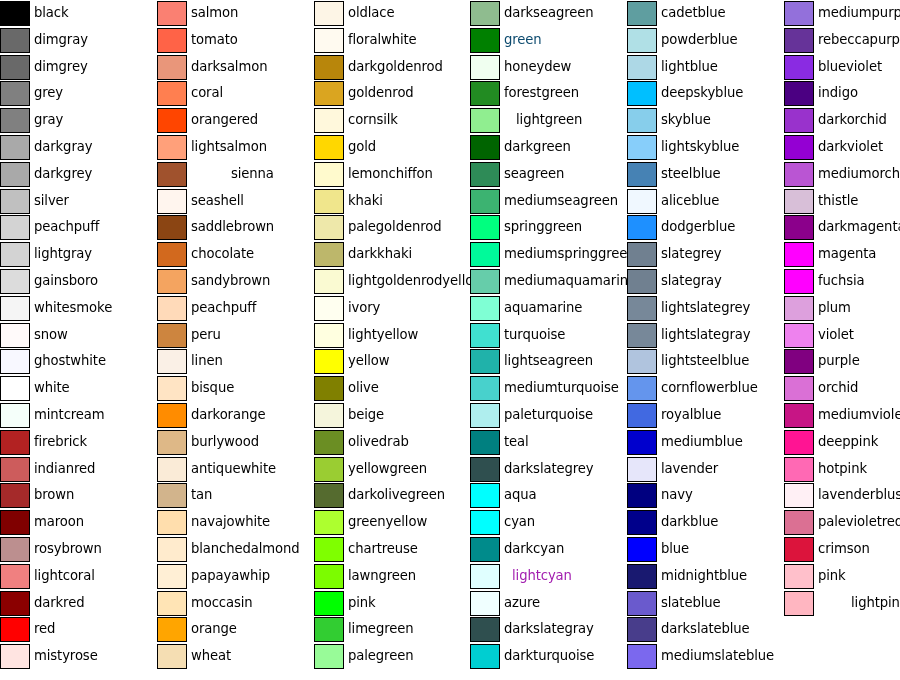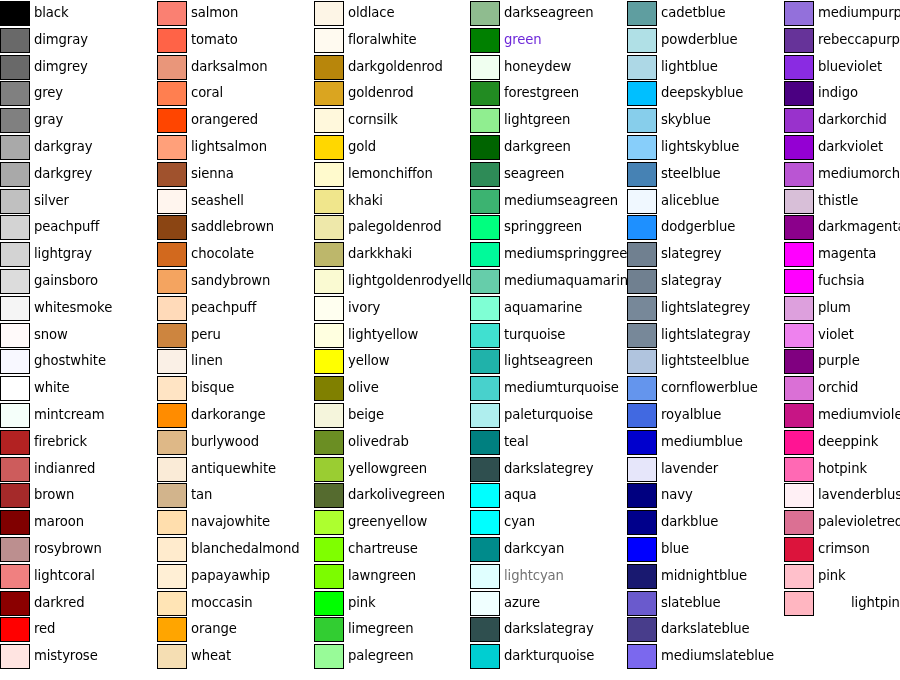--- a/index.html
+++ b/index.html
@@ -177,21 +177,21 @@
       <div class="color-row" style="top: 107.2px;">
         <div class="swatch" title="#ff4500" style="background: rgb(255, 69, 0); border-color: rgb(0, 0, 0);"></div>
         <span class="swatch-label" style="color: rgb(0, 0, 0);">orangered</span>
       </div>
       <div class="color-row" style="top: 134px;">
         <div class="swatch" title="#ffa07a" style="background: rgb(255, 160, 122); border-color: rgb(0, 0, 0);"></div>
         <span class="swatch-label" style="color: rgb(0, 0, 0);">lightsalmon</span>
       </div>
       <div class="color-row" style="top: 160.8px;">
         <div class="swatch" title="#a0522d" style="background: rgb(160, 82, 45); border-color: rgb(0, 0, 0);"></div>
-        <span class="swatch-label" style="color: rgb(0, 0, 0);">sienna</span>
+        <span class="swatch-label" style="color: rgb(0, 0, 0); margin-left: 40px;">sienna</span>
       </div>
       <div class="color-row" style="top: 187.6px;">
         <div class="swatch" title="#fff5ee" style="background: rgb(255, 245, 238); border-color: rgb(0, 0, 0);"></div>
         <span class="swatch-label" style="color: rgb(0, 0, 0);">seashell</span>
       </div>
       <div class="color-row" style="top: 214.4px;">
         <div class="swatch" title="#8b4513" style="background: rgb(139, 69, 19); border-color: rgb(0, 0, 0);"></div>
         <span class="swatch-label" style="color: rgb(0, 0, 0);">saddlebrown</span>
       </div>
       <div class="color-row" style="top: 241.2px;">
@@ -361,33 +361,33 @@
         <span class="swatch-label" style="color: rgb(0, 0, 0);">palegreen</span>
       </div>
     </div>
     <div class="color-column" style="left: 470px;">
       <div class="color-row" style="top: 0px;">
         <div class="swatch" title="#8fbc8f" style="background: rgb(143, 188, 143); border-color: rgb(0, 0, 0);"></div>
         <span class="swatch-label" style="color: rgb(0, 0, 0);">darkseagreen</span>
       </div>
       <div class="color-row" style="top: 26.8px;">
         <div class="swatch" title="#008000" style="background: rgb(0, 128, 0); border-color: rgb(0, 0, 0);"></div>
-        <span class="swatch-label" style="color: #6d28d9;">green</span>
+        <span class="swatch-label" style="color: #0c4a6e;">green</span>
       </div>
       <div class="color-row" style="top: 53.6px;">
         <div class="swatch" title="#f0fff0" style="background: rgb(240, 255, 240); border-color: rgb(0, 0, 0);"></div>
         <span class="swatch-label" style="color: rgb(0, 0, 0);">honeydew</span>
       </div>
       <div class="color-row" style="top: 80.4px;">
         <div class="swatch" title="#228b22" style="background: rgb(34, 139, 34); border-color: rgb(0, 0, 0);"></div>
         <span class="swatch-label" style="color: rgb(0, 0, 0);">forestgreen</span>
       </div>
       <div class="color-row" style="top: 107.2px;">
         <div class="swatch" title="#90ee90" style="background: rgb(144, 238, 144); border-color: rgb(0, 0, 0);"></div>
-        <span class="swatch-label" style="color: rgb(0, 0, 0);">lightgreen</span>
+        <span class="swatch-label" style="color: rgb(0, 0, 0); margin-left: 12px;">lightgreen</span>
       </div>
       <div class="color-row" style="top: 134px;">
         <div class="swatch" title="#006400" style="background: rgb(0, 100, 0); border-color: rgb(0, 0, 0);"></div>
         <span class="swatch-label" style="color: rgb(0, 0, 0);">darkgreen</span>
       </div>
       <div class="color-row" style="top: 160.8px;">
         <div class="swatch" title="#2e8b57" style="background: rgb(46, 139, 87); border-color: rgb(0, 0, 0);"></div>
         <span class="swatch-label" style="color: rgb(0, 0, 0);">seagreen</span>
       </div>
       <div class="color-row" style="top: 187.6px;">
@@ -441,21 +441,21 @@
       <div class="color-row" style="top: 509.2px;">
         <div class="swatch" title="#00ffff" style="background: rgb(0, 255, 255); border-color: rgb(0, 0, 0);"></div>
         <span class="swatch-label" style="color: rgb(0, 0, 0);">cyan</span>
       </div>
       <div class="color-row" style="top: 536px;">
         <div class="swatch" title="#008b8b" style="background: rgb(0, 139, 139); border-color: rgb(0, 0, 0);"></div>
         <span class="swatch-label" style="color: rgb(0, 0, 0);">darkcyan</span>
       </div>
       <div class="color-row" style="top: 562.8px;">
         <div class="swatch" title="#e0ffff" style="background: rgb(224, 255, 255); border-color: rgb(0, 0, 0);"></div>
-        <span class="swatch-label" style="color: #737373;">lightcyan</span>
+        <span class="swatch-label" style="color: #a21caf; margin-left: 8px;">lightcyan</span>
       </div>
       <div class="color-row" style="top: 589.6px;">
         <div class="swatch" title="#f0ffff" style="background: rgb(240, 255, 255); border-color: rgb(0, 0, 0);"></div>
         <span class="swatch-label" style="color: rgb(0, 0, 0);">azure</span>
       </div>
       <div class="color-row" style="top: 616.4px;">
         <div class="swatch" title="#2f4f4f" style="background: rgb(47, 79, 79); border-color: rgb(0, 0, 0);"></div>
         <span class="swatch-label" style="color: rgb(0, 0, 0);">darkslategray</span>
       </div>
       <div class="color-row" style="top: 643.2px;">

